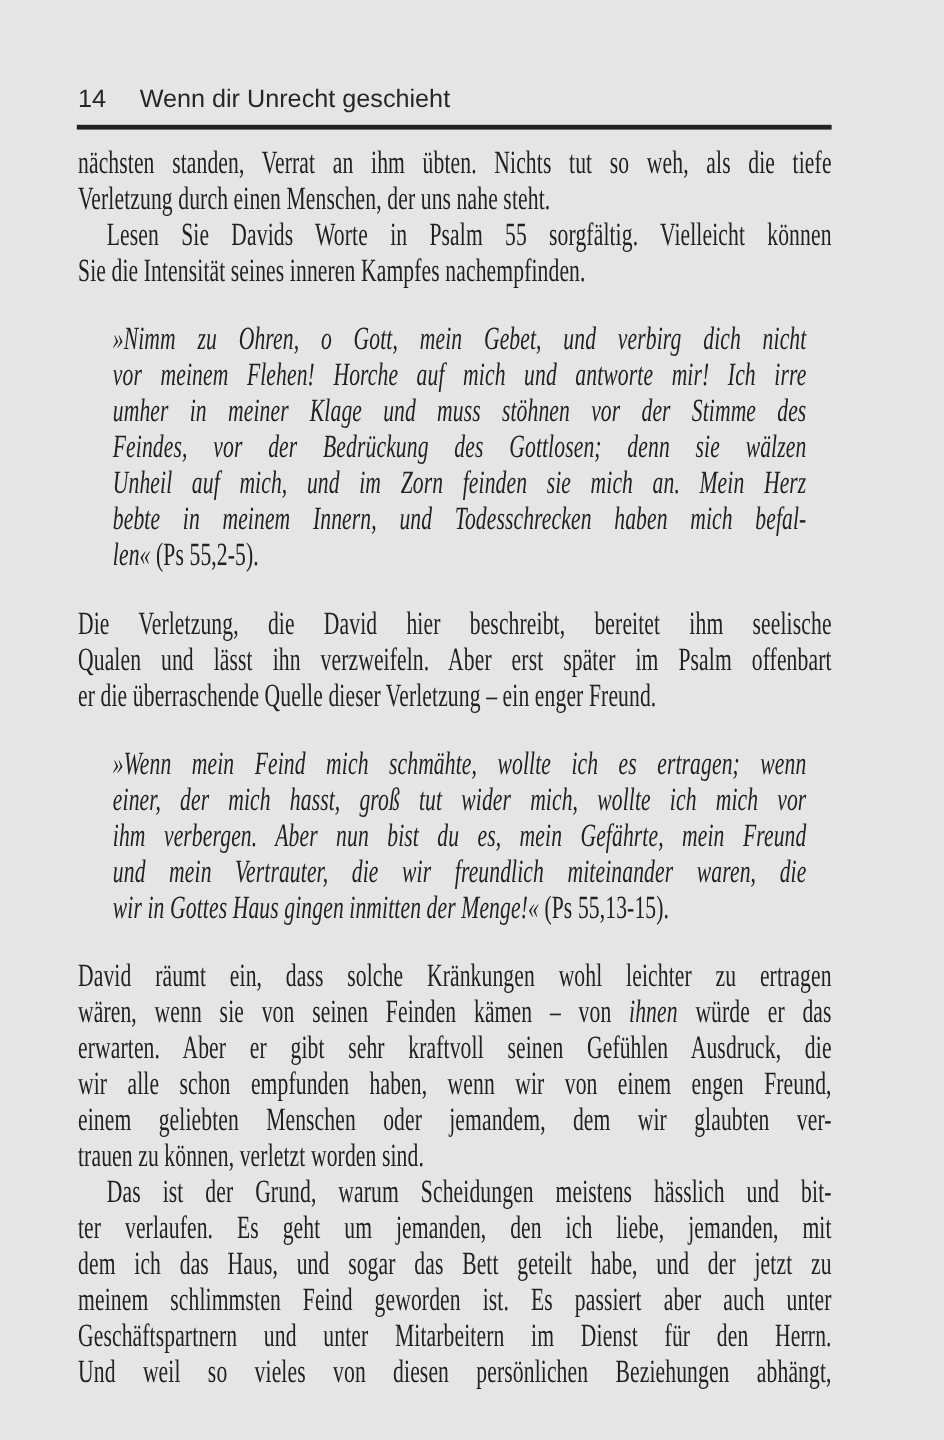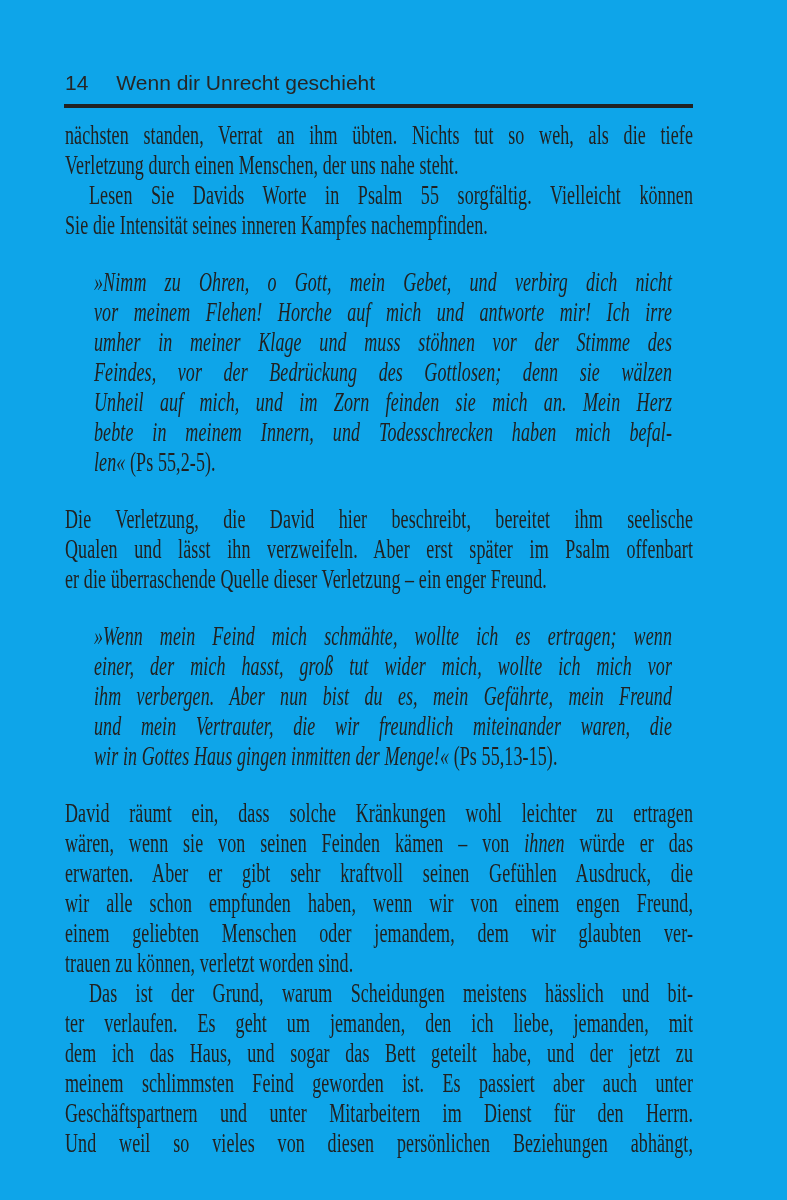--- a/index.html
+++ b/index.html
@@ -4,21 +4,21 @@
 <style>
   html, body {
     margin: 0;
     padding: 0;
     background: #ffffff;
   }
   .page {
     position: relative;
     width: 787px;
     height: 1200px;
-    background: #0ea5e9;
+    background: #e5e5e5;
     overflow: hidden;
     font-family: "Liberation Serif", "DejaVu Serif", serif;
     color: #212121;
   }
   .running-header {
     position: absolute;
     left: 65px;
     right: 94px;
     top: 70px;
     font-family: "Liberation Sans", "DejaVu Sans", sans-serif;

